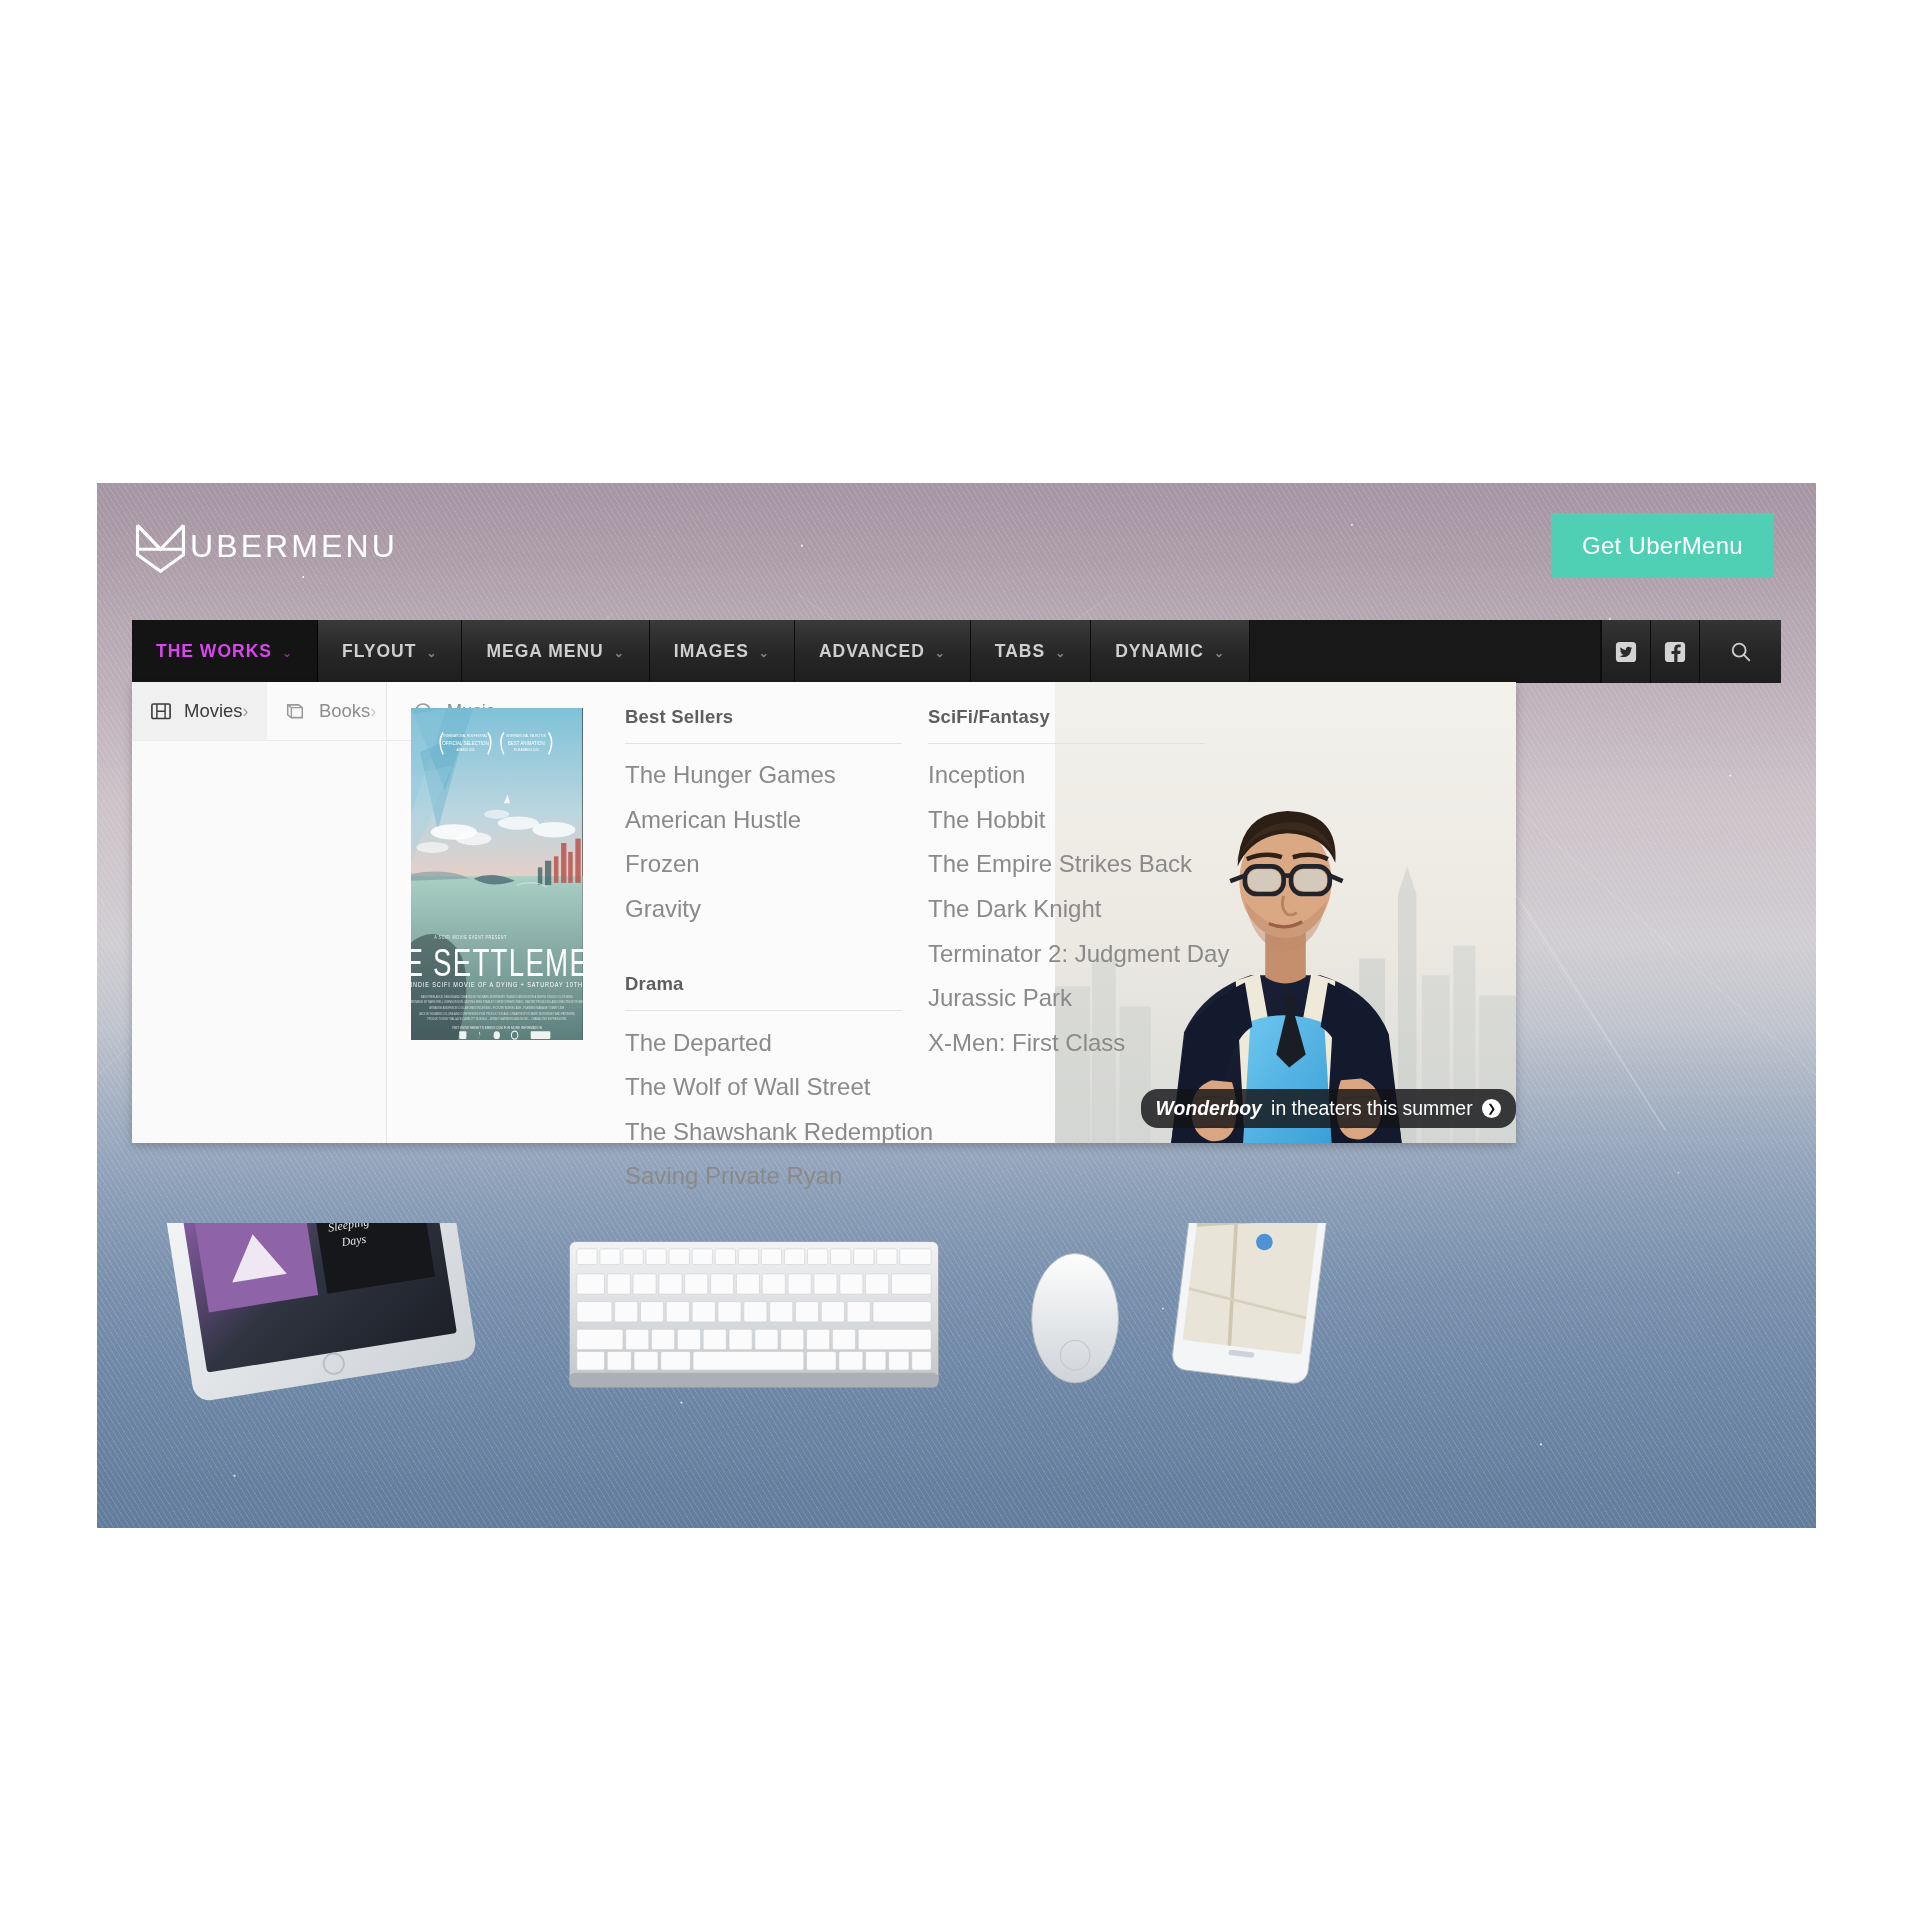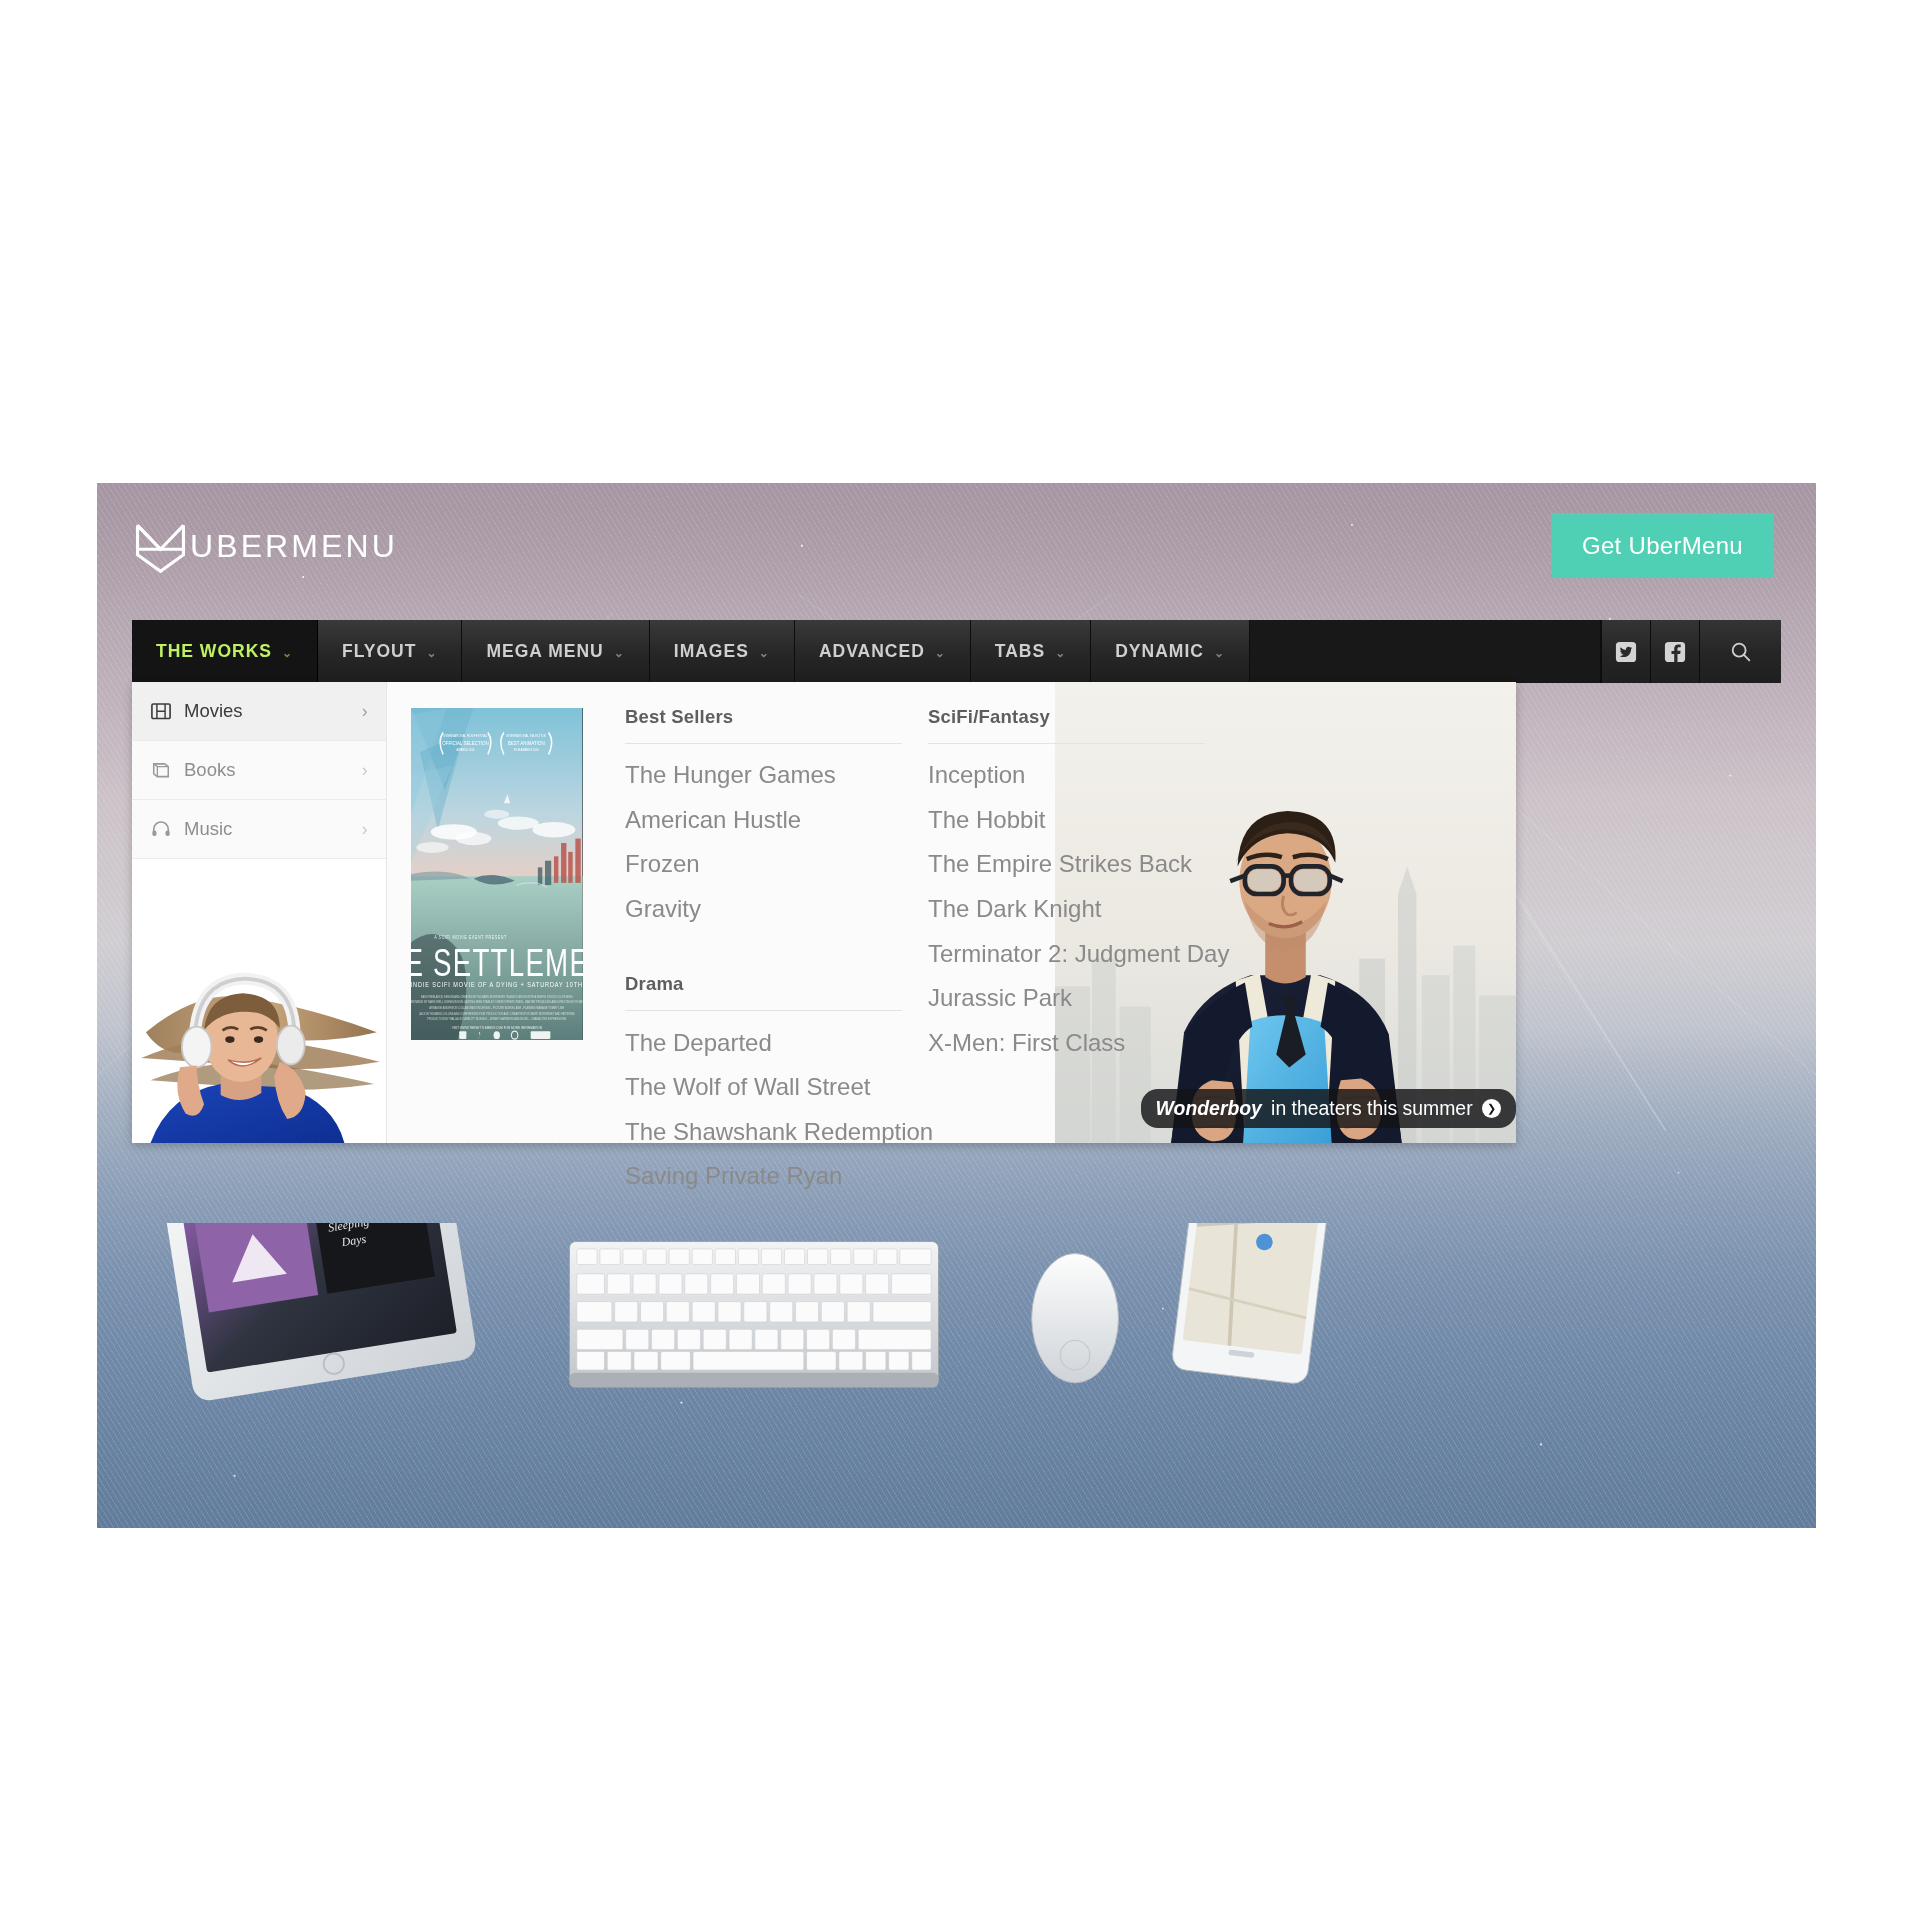--- a/index.html
+++ b/index.html
@@ -84,40 +84,40 @@
     position:absolute;left:35px;top:137px;width:1649px;height:63px;
     background:#181818;display:flex;align-items:stretch;
   }
   .nav-item{
     display:flex;align-items:center;gap:10px;
     padding:0 24px;color:#cfcfcf;font-size:17.5px;font-weight:bold;
     letter-spacing:1px;border-right:0.9px solid #0d0d0d;
     background:linear-gradient(180deg,#3a3a3a 0%,#262626 55%,#1e1e1e 100%);
     cursor:pointer;white-space:nowrap;
   }
-  .nav-item.active{background:#141414;color:#bef264;border-right:0.9px solid #000;}
+  .nav-item.active{background:#141414;color:#d946ef;border-right:0.9px solid #000;}
   .nav-caret{opacity:.55;font-size:12px;line-height:1;transform:translateY(0.9px);}
   .nav-spacer{flex:1;background:#181818;border-right:0.9px solid #0d0d0d;}
   .nav-icon-item{
     width:48px;display:flex;align-items:center;justify-content:center;
     border-left:0.9px solid #0c0c0c;
     background:linear-gradient(180deg,#343434 0%,#252525 55%,#1f1f1f 100%);
     cursor:pointer;
   }
   .nav-icon-item.search{width:81px;}
 
   
   .megamenu{
     position:absolute;left:35px;top:199px;width:1384px;height:461px;
     background:#fbfbfb;display:flex;box-shadow:0 2.8px 9.2px rgba(0,0,0,.22);
   }
   
   .submenu{
     width:254px;background:#fafafa;border-right:0.9px solid #e6e6e6;
-    display:flex;flex-direction:column;
+    display:flex;
   }
   .submenu-item{
     display:flex;align-items:center;height:58px;padding:0 18.5px;
     color:#8e8e8e;font-size:18.5px;border-bottom:0.9px solid #ececec;cursor:pointer;
   }
   .submenu-item.active{background:#f0f0f0;color:#3b3b3b;}
   .submenu-item .sm-icon{width:28px;flex:0 0 28px;display:flex;align-items:center;}
   .submenu-item .sm-label{flex:1;margin-left:5.5px;}
   .submenu-item .sm-arrow{opacity:.45;font-size:17.5px;}
   .submenu-img{flex:1;position:relative;overflow:hidden;background:#fff;}

